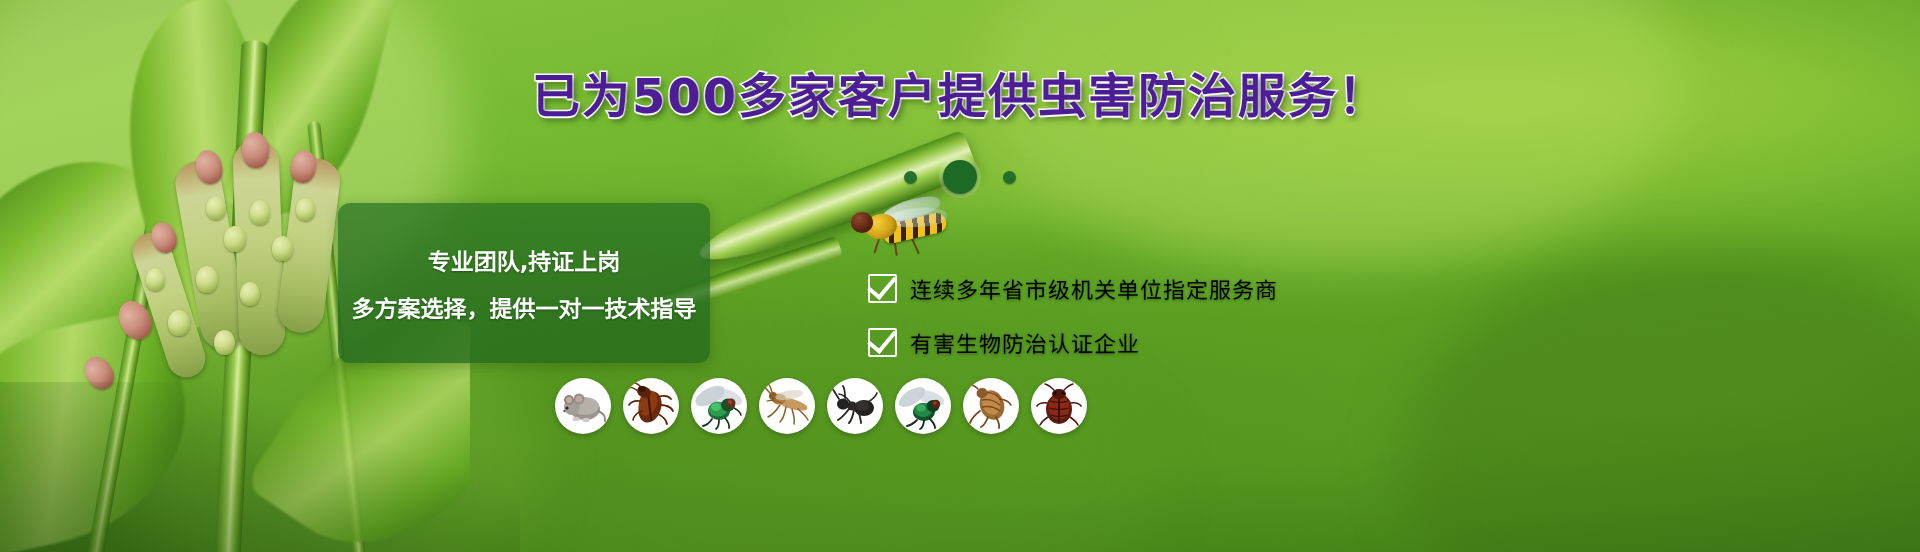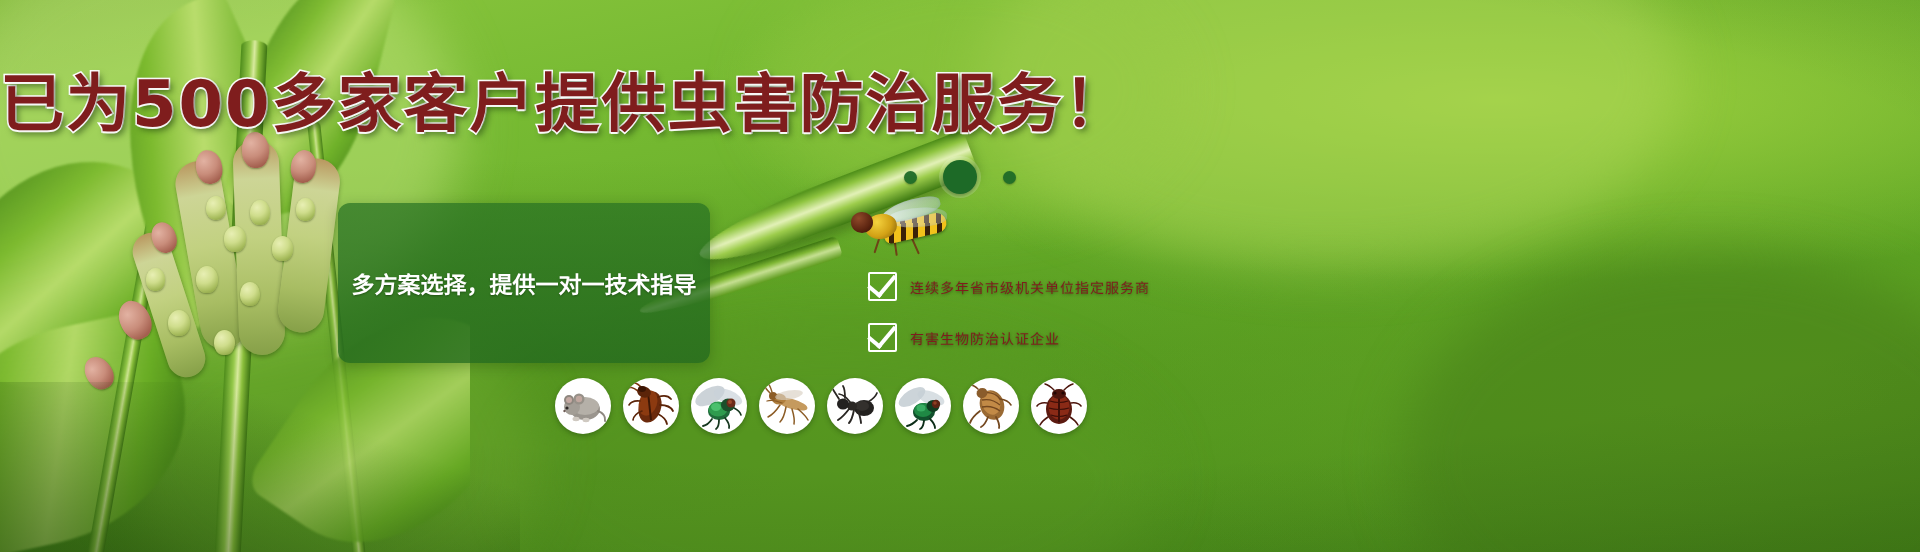--- a/index.html
+++ b/index.html
@@ -133,26 +133,26 @@
   .hf-wing2{top:12px; left:42px; transform:rotate(-4deg); opacity:.65;}
   .hf-leg{
     position:absolute; width:2px; background:#6d4316; transform-origin:top center;
     border-radius:2px;
   }
 
   
   .headline{
     position:absolute;
     left:0; right:0; top:72px;
-    text-align:left;
-    font-size:64px;
+    text-align:center;
+    font-size:48px;
     line-height:1;
     font-weight:700;
     letter-spacing:2px;
-    color:#7f1d1d;
+    color:#4c1d95;
     -webkit-text-stroke:3px #ffffff;
     paint-order:stroke fill;
     text-shadow:
       0 2px 0 rgba(255,255,255,.9),
       3px 4px 6px rgba(20,50,10,.55),
       0 0 2px rgba(255,255,255,.7);
     font-family:"DejaVu Sans","Liberation Sans",sans-serif;
     white-space:nowrap;
   }
 
@@ -214,22 +214,22 @@
   .chk::after{
     content:"";
     position:absolute;
     left:4px; top:-5px;
     width:12px; height:23px;
     border-right:4px solid #ffffff;
     border-bottom:4px solid #ffffff;
     transform:rotate(40deg);
   }
   .feature span.ftxt{
-    color:#7f1d1d;
-    font-size:14px;
+    color:#000000;
+    font-size:22px;
     letter-spacing:1px;
     white-space:nowrap;
     font-family:"DejaVu Sans","Liberation Sans",sans-serif;
     text-shadow:0 1px 3px rgba(10,40,5,.5);
   }
 
   
   .pests{
     position:absolute;
     left:555px; top:378px;
@@ -315,20 +315,21 @@
   <div class="headline">已为500多家客户提供虫害防治服务！</div>
 
   <div class="dots">
     <span class="dot s"></span>
     <span class="dot lg"></span>
     <span class="dot m"></span>
   </div>
 
   <div class="panel">
     <div class="panel-lines">
+      <div class="pl1">专业团队,持证上岗</div>
       <div class="pl3">多方案选择，提供一对一技术指导</div>
     </div>
   </div>
 
   <div class="features">
     <div class="feature">
       <span class="chk"></span>
       <span class="ftxt">连续多年省市级机关单位指定服务商</span>
     </div>
     <div class="feature">

